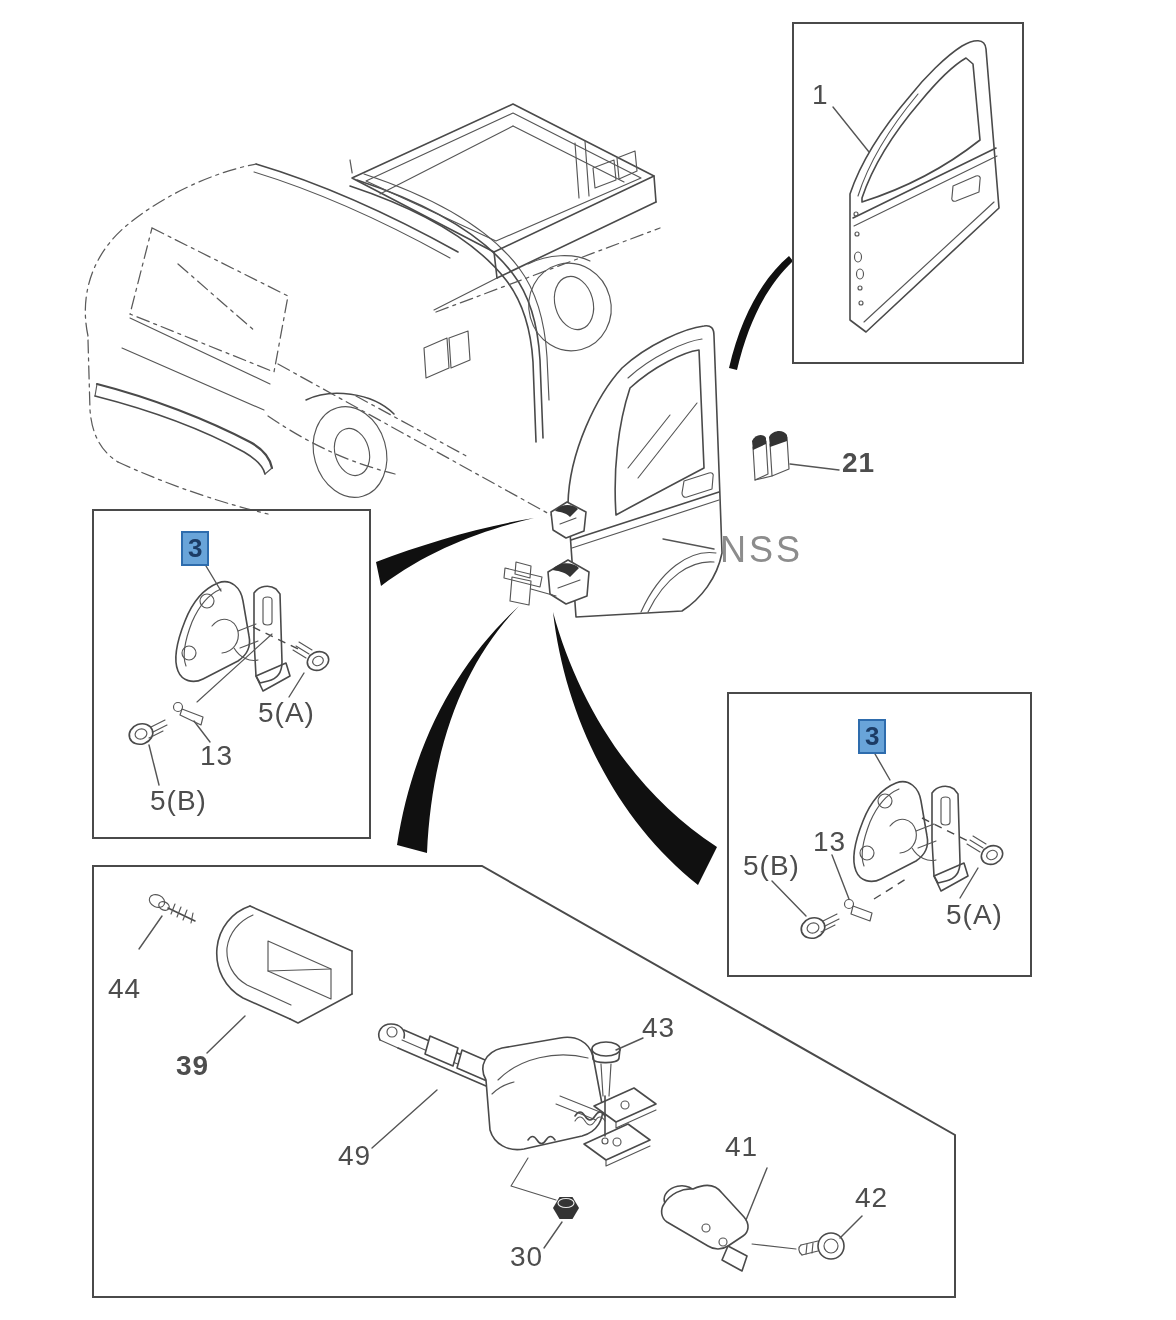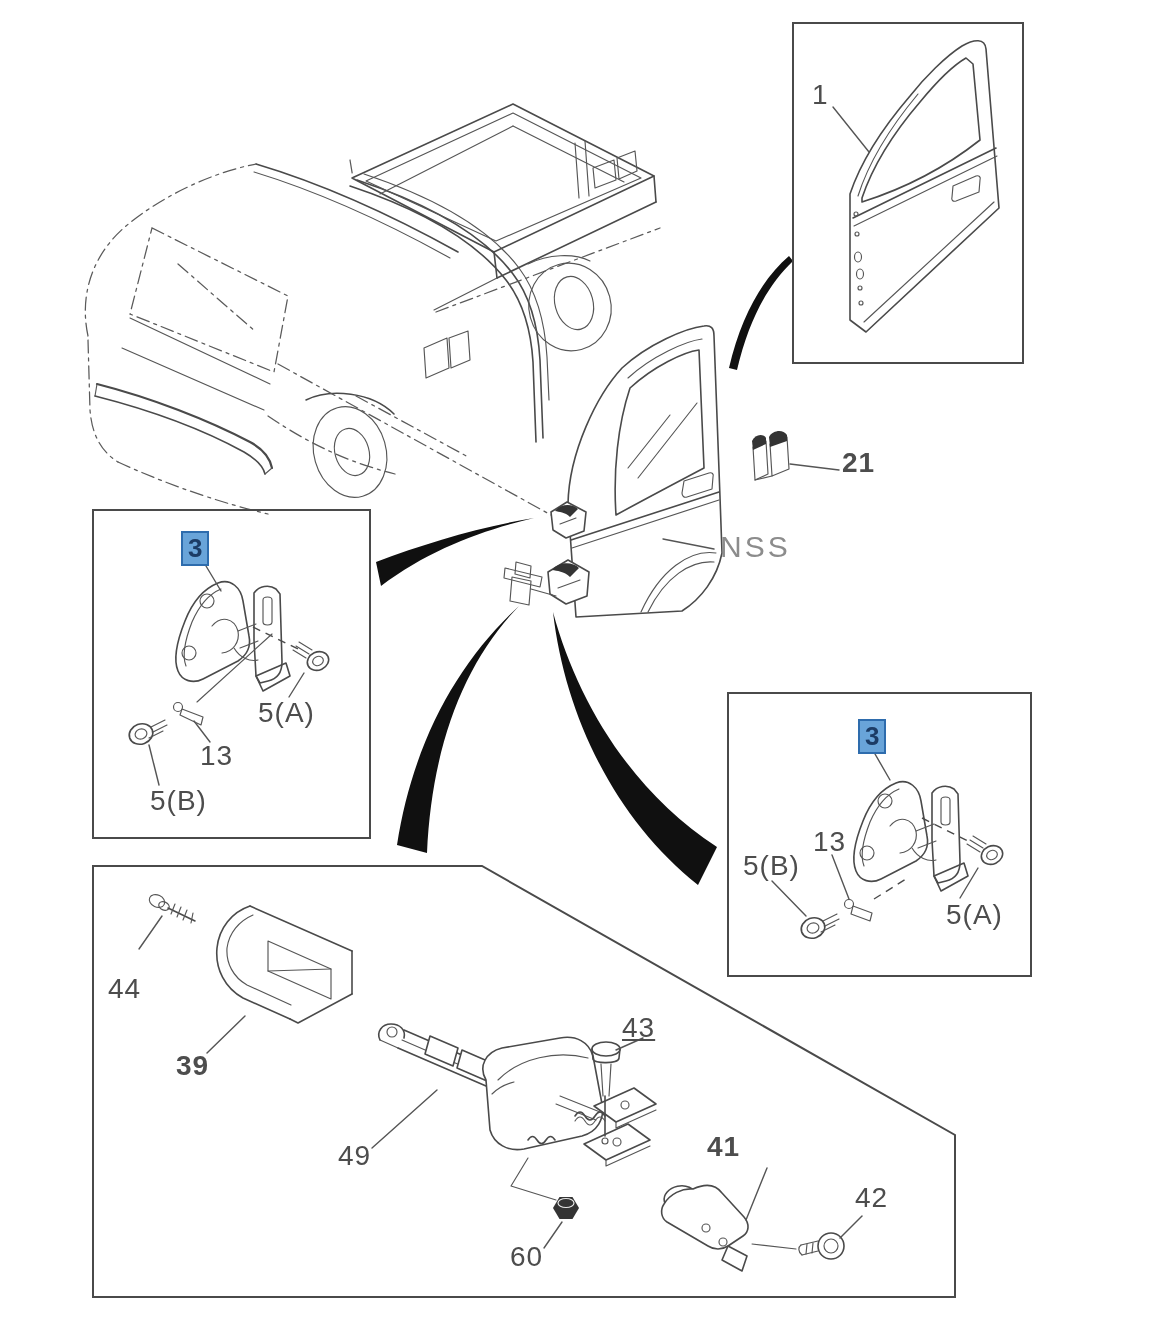--- a/index.html
+++ b/index.html
@@ -13,21 +13,21 @@
   .pd {stroke:#5a5a5a;fill:none;stroke-width:1.25;stroke-dasharray:13 5 3 5;stroke-linecap:round;}
   .dsh{stroke:#4a4a4a;fill:none;stroke-width:1.4;stroke-dasharray:8 6;}
   .ldr{stroke:#555;fill:none;stroke-width:1.4;stroke-linecap:round;}
   .wf {fill:#fff;}
   .dk {fill:#343434;stroke:none;}
   .blk{fill:#101010;stroke:none;}
   .bdr{stroke:#4a4a4a;fill:none;stroke-width:2;}
   
   .lbl{position:absolute;font-size:28px;color:#4d4d4d;letter-spacing:1px;white-space:nowrap;
        line-height:1.1;}
-  .lbl-nss{font-size:30px;color:#8c8c8c;letter-spacing:3px;}
+  .lbl-nss{font-size:36px;color:#8c8c8c;letter-spacing:3px;}
   .hl{position:absolute;font-size:26px;font-weight:bold;line-height:1;
       padding:2px 5px 3px;white-space:nowrap;}
 </style>
 </head>
 <body>
 
 <div class="stage">
 
 <svg width="1176" height="1320" viewBox="0 0 1176 1320">
 
@@ -326,18 +326,18 @@
 <div class="lbl" style="left:150px;top:786px;">5(B)</div>
 
 <div class="hl" style="left:858px;top:719px;background:#69a4d9;border:2px solid #2e6cad;color:#1c3c66;">3</div>
 <div class="lbl" style="left:813px;top:827px;">13</div>
 <div class="lbl" style="left:743px;top:851px;">5(B)</div>
 <div class="lbl" style="left:946px;top:900px;">5(A)</div>
 
 <div class="lbl" style="left:108px;top:974px;">44</div>
 <div class="lbl" style="left:176px;top:1051px;font-weight:bold;">39</div>
 <div class="lbl" style="left:338px;top:1141px;">49</div>
-<div class="lbl" style="left:622px;top:1013px;text-decoration:underline;">43</div>
-<div class="lbl" style="left:510px;top:1242px;">60</div>
-<div class="lbl" style="left:707px;top:1132px;font-weight:bold;">41</div>
+<div class="lbl" style="left:642px;top:1013px;">43</div>
+<div class="lbl" style="left:510px;top:1242px;">30</div>
+<div class="lbl" style="left:725px;top:1132px;">41</div>
 <div class="lbl" style="left:855px;top:1183px;">42</div>
 
 </div>
 
 </body></html>

